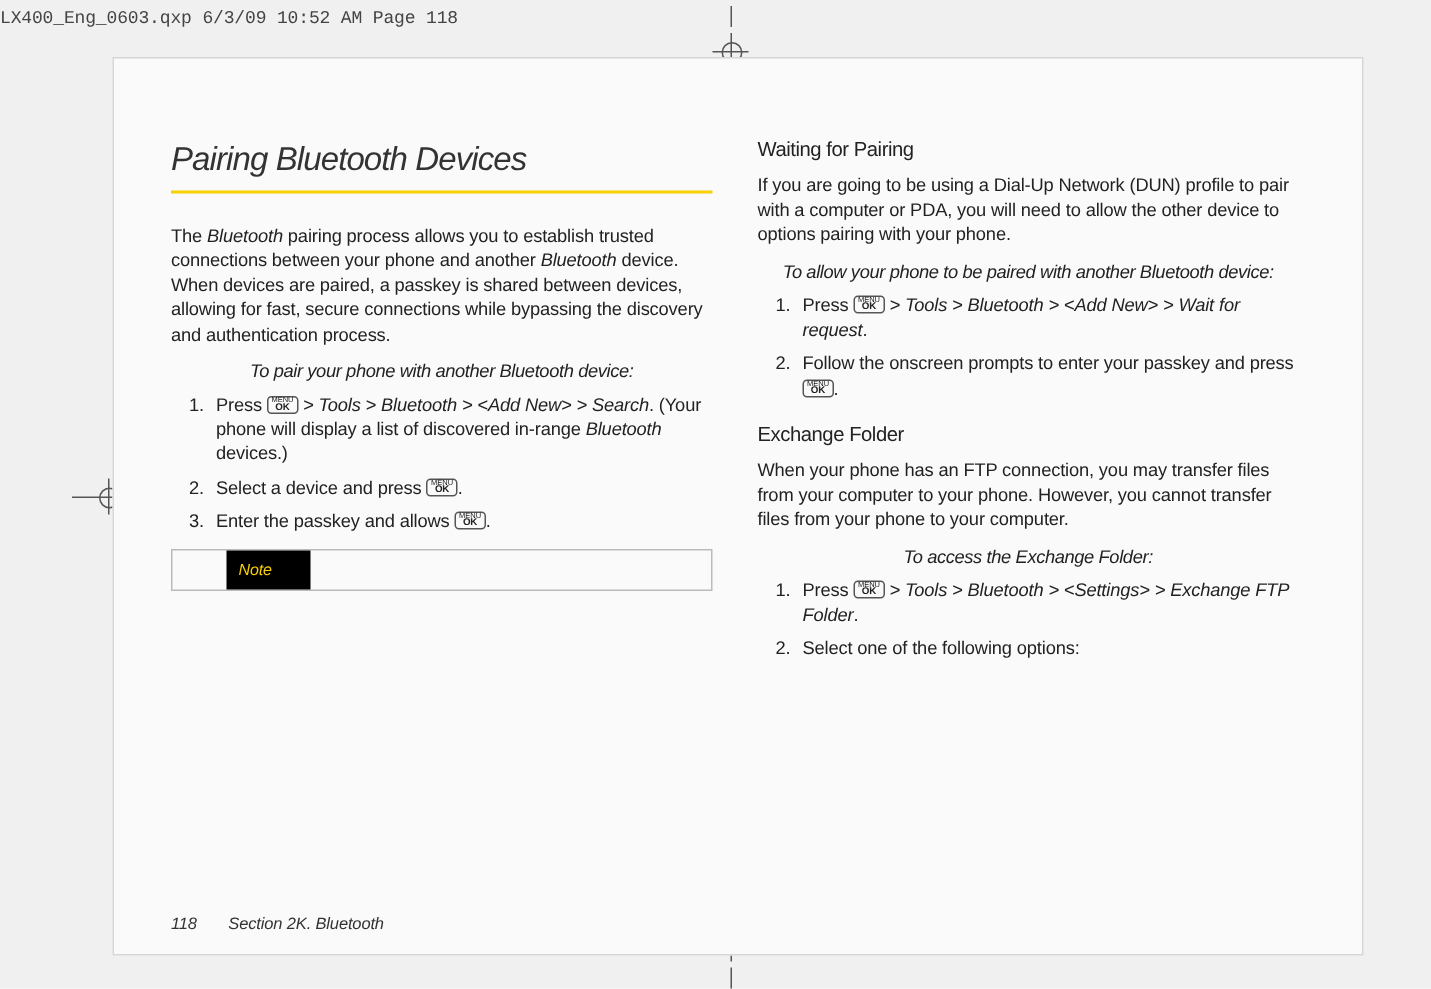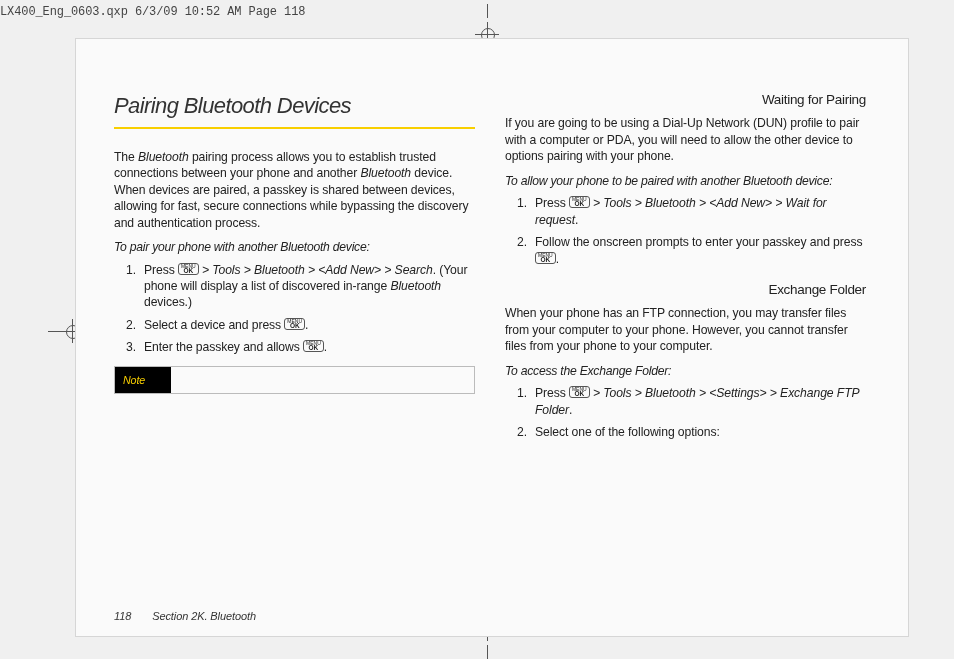--- a/index.html
+++ b/index.html
@@ -195,30 +195,30 @@
     padding-bottom: 6px;
     border-bottom: 2px solid #f8cf00;
     letter-spacing: -0.6px;
   }
   h2.h2 {
     font-size: 13.5px;
     font-weight: 400;
     margin: 14px 0 6px 0;
     color: #222;
     letter-spacing: -0.3px;
-    text-align: right;
   }
   p {
     margin: 4px 0 6px 0;
   }
   .ital { font-style: italic; }
   .instr {
     font-style: italic;
     margin-top: 8px;
     letter-spacing: -0.25px;
+    text-align: center;
   }
   ol {
     margin: 4px 0 4px 0;
     padding-left: 24px;
   }
   ol > li {
     margin: 4px 0;
     padding-left: 2px;
   }
   ol > li::marker {
@@ -250,20 +250,21 @@
     font-family: Arial, sans-serif;
     text-align: center;
   }
   .ok-key .t { display:block; font-size:5px; line-height:4px; letter-spacing:0;}
   .ok-key .b { display:block; font-size:6.5px; font-weight:bold; line-height:6px;}
   .note-box {
     display: flex;
     border: 1px solid #bbb;
     margin-top: 10px;
     font-size: 10.7px;
+    padding-left: 36px;
   }
   .note-box .label {
     background: #000;
     color: #f8cf00;
     font-style: italic;
     padding: 6px 8px;
     width: 40px;
     flex: none;
     text-align: left;
   }

